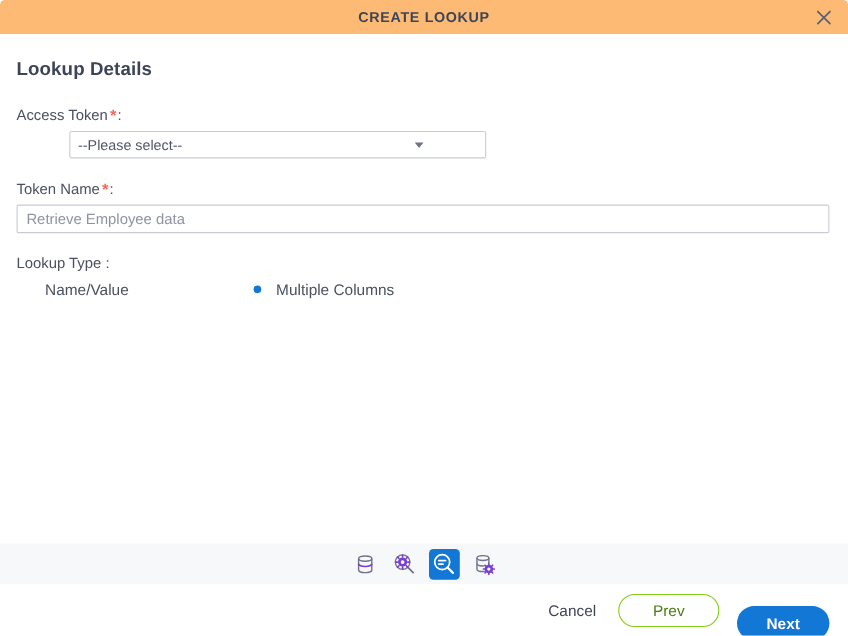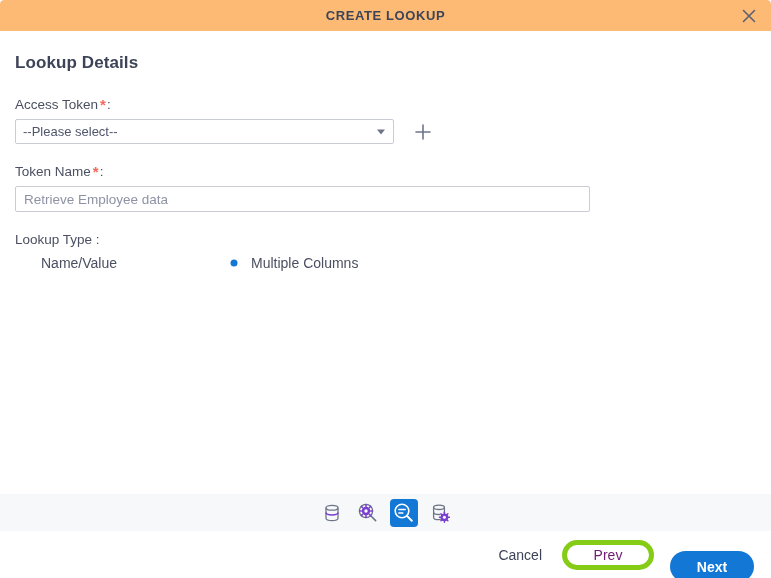--- a/index.html
+++ b/index.html
@@ -111,20 +111,21 @@
     border: 1px solid #c9ccd4;
     border-radius: 2px;
     background: #ffffff;
     padding: 0 22px 0 7px;
     font-family: "Liberation Sans", sans-serif;
     font-size: 13px;
     color: #50566a;
     line-height: 23px;
     cursor: pointer;
     outline: none;
+    margin-left: 48px;
   }
   .select-arrow {
     position: absolute;
     right: 9px;
     top: 50%;
     transform: translateY(-50%);
     width: 0;
     height: 0;
     border-left: 4px solid transparent;
     border-right: 4px solid transparent;
@@ -135,21 +136,21 @@
     margin-left: 19px;
     width: 20px;
     height: 20px;
     display: flex;
     align-items: center;
     justify-content: center;
     cursor: pointer;
   }
 
   input.text-field {
-    width: 575px;
+    width: 739px;
     height: 26px;
     box-sizing: border-box;
     border: 1px solid #c9ccd4;
     border-radius: 2px;
     background: #ffffff;
     padding: 0 8px;
     font-family: "Liberation Sans", sans-serif;
     font-size: 13.5px;
     color: #50566a;
     outline: none;
@@ -242,23 +243,23 @@
     border: none;
     font-family: "Liberation Sans", sans-serif;
     font-size: 14px;
     color: #3d4457;
     cursor: pointer;
     padding: 6px 4px;
   }
   .btn-prev {
     font-family: "Liberation Sans", sans-serif;
     font-size: 14px;
-    color: #701a75;
-    background: #ffffff;
-    border: 5px solid #84cc16;
+    color: #4d7c0f;
+    background: #ffffff;
+    border: 1px solid #84cc16;
     border-radius: 17px;
     width: 92px;
     height: 30px;
     cursor: pointer;
     line-height: 1;
   }
   .btn-next {
     font-family: "Liberation Sans", sans-serif;
     font-size: 14px;
     font-weight: bold;

